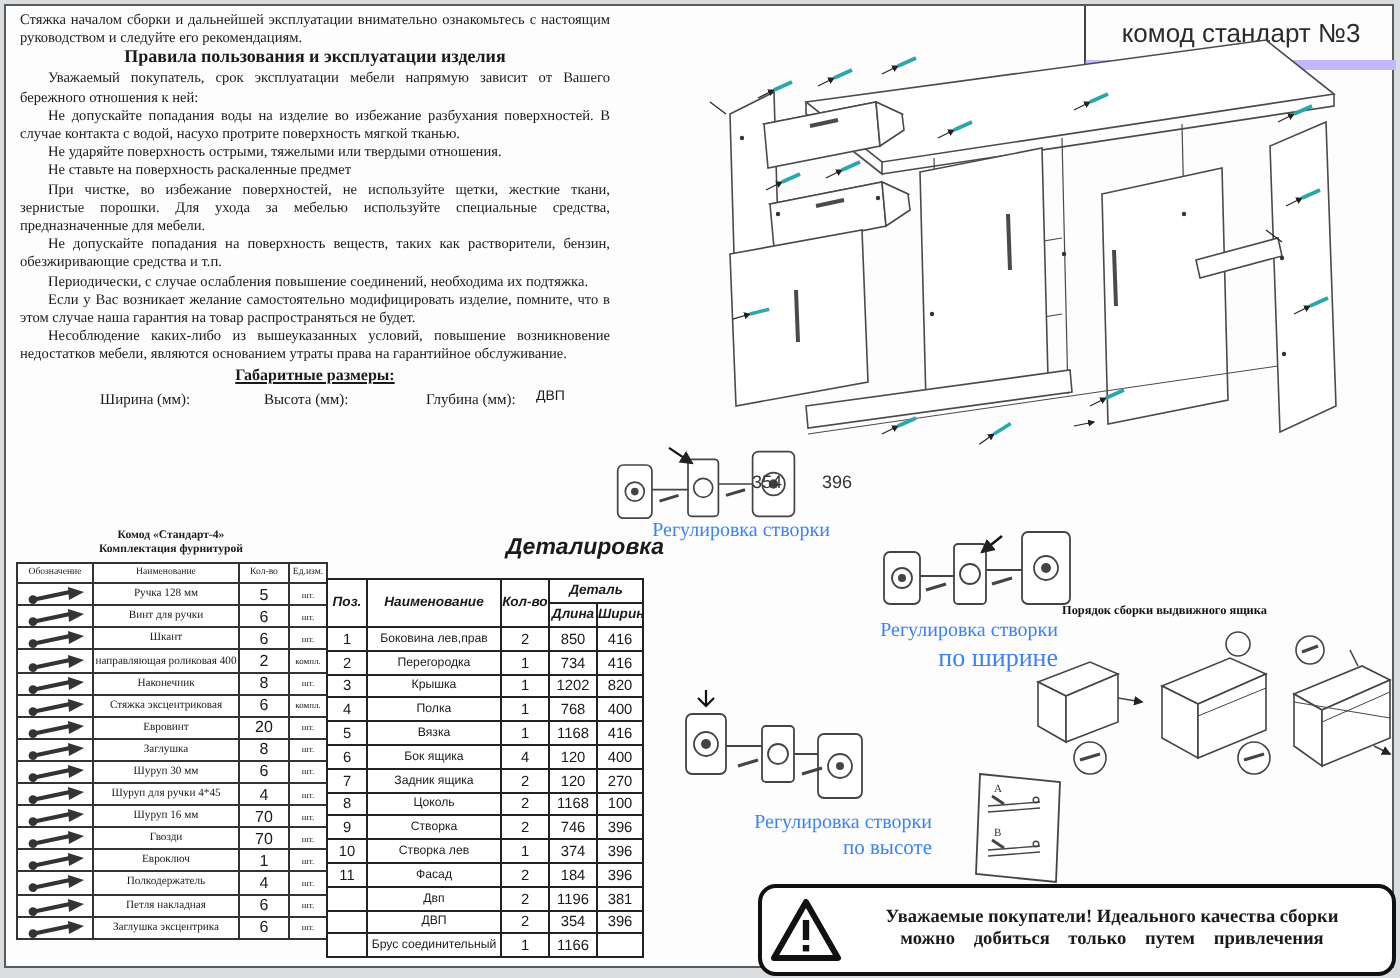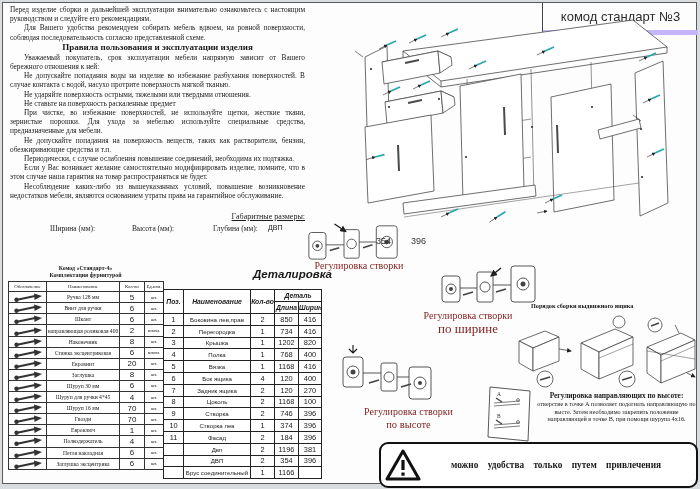--- a/index.html
+++ b/index.html
@@ -6,30 +6,30 @@
   html,body{width:700px;height:489px}
   body{background:#d9dde0;font-family:"Liberation Serif",serif;color:#1a1a1a;position:relative;overflow:hidden}
   .sheet{position:absolute;left:2px;top:2px;width:695px;height:482px;background:#fdfdfd;border:1px solid #5a5a5a}
   
   .textcol{position:absolute;left:7px;top:2px;width:295px}
   .h1{font-size:9px;font-weight:bold;text-align:center;line-height:11px}
   .textcol p{font-size:7.3px;line-height:9.2px;text-align:justify}
   p.ind{text-indent:14px}
   p.bullet{position:relative;text-indent:14px}
   .bullet .dot{position:absolute;left:0;top:0}
-  .h2{font-size:8px;font-weight:normal;text-decoration:underline;text-align:right;margin-top:12px}
+  .h2{font-size:8px;font-weight:bold;text-decoration:underline;text-align:center;margin-top:1px}
   .dims{position:relative;height:14px;font-size:7.5px;margin-top:3px}
   .dims span{position:absolute;white-space:nowrap}
   .d1{left:40px}.d2{left:122px}.d3{left:203px}
   .d4{left:258px;font-family:"Liberation Sans",sans-serif;font-size:7px}
   
   .titlebox{position:absolute;left:539px;top:0;width:156px;height:32px;border-left:1px solid #444;border-bottom:5px solid #c4b5fd;display:flex;align-items:center;justify-content:center;font-family:"Liberation Sans",sans-serif;font-size:13px;color:#2b2b2b}
   
   .abs{position:absolute}
-  .cap{position:absolute;text-align:center;line-height:13px;color:#7f1d1d;white-space:nowrap}
+  .cap{position:absolute;text-align:right;line-height:13px;color:#3b82f6;white-space:nowrap}
   .cap .l1{font-size:10px;display:block}
   .cap .l2{font-size:10.5px;display:block}
   .cap .big{font-size:13px}
   .dvpnum{position:absolute;font-family:"Liberation Sans",sans-serif;font-size:9px;color:#333}
   .drawcap{position:absolute;font-size:6.2px;font-weight:bold;white-space:nowrap;color:#111}
   
   .fittings{position:absolute;left:5px;top:262px;width:155px}
   .fit-title{font-size:5.8px;font-weight:bold;text-align:center;line-height:6.6px;margin-bottom:3px}
   table.fit{border-collapse:collapse;width:155px;table-layout:fixed;background:#fff}
   .fit th,.fit td{border:0.7px solid #333;overflow:hidden;white-space:nowrap;text-align:center;padding:0}
@@ -57,22 +57,21 @@
   .w1{font-size:9.3px;font-weight:bold;line-height:11px;display:block}
   .w2{font-size:9.3px;font-weight:bold;line-height:11px;display:block;word-spacing:7px}
   .w3{font-size:13px;font-family:"Liberation Sans",sans-serif;line-height:14px;display:block}
 </style>
 </head>
 <body>
 
 <div class="sheet">
 
   <div class="textcol">
-    <p>Перед изделие сборки и дальнейшей эксплуатации внимательно ознакомьтесь с настоящим руководством и следуйте его рекомендациям.</p>
-    <p class="ind">Для Вашего удобства рекомендуем собирать мебель вдвоем, на ровной поверхности, соблюдая последовательность согласно представленной схеме.</p>
+    <p>Стяжка началом сборки и дальнейшей эксплуатации внимательно ознакомьтесь с настоящим руководством и следуйте его рекомендациям.</p>
     <div class="h1">Правила пользования и эксплуатации изделия</div>
     <p class="ind">Уважаемый покупатель, срок эксплуатации мебели напрямую зависит от Вашего бережного отношения к ней:</p>
     <div>
 
         <p class="bullet"><span class="dot">·</span><span>Не допускайте попадания воды на изделие во избежание разбухания поверхностей. В случае контакта с водой, насухо протрите поверхность мягкой тканью.</span></p>
 
         <p class="bullet"><span class="dot">·</span><span>Не ударяйте поверхность острыми, тяжелыми или твердыми отношения.</span></p>
 
         <p class="bullet"><span class="dot">·</span><span>Не ставьте на поверхность раскаленные предмет</span></p>
 
@@ -265,24 +264,20 @@
     <polygon points="6,3 46,7 44,57 4,53" fill="#fff" stroke="#444" stroke-width="0.9"></polygon>
     <g stroke="#444" stroke-width="0.7" fill="none">
       <path d="M10 19 l26 -2 M10 22 l26 -2 M10 41 l26 -2 M10 44 l26 -2"></path>
       <path d="M12 14 l6 4 M12 36 l6 4" stroke-width="1.4"></path>
       <circle cx="34" cy="16" r="1.4"></circle>
         <circle cx="34" cy="38" r="1.4"></circle>
     </g>
     <text x="13" y="12" font-size="5.5" fill="#333">A</text>
     <text x="13" y="34" font-size="5.5" fill="#333">B</text>
   </svg>
-  <div class="railsblock">
-    <div class="rt">Регулировка направляющих по высоте:</div>
-    <div class="rb">отверстие в точке А позволяет подогнать направляющую по высте. Затем необходимо закрепить положение направляющей в точке В, при помощи шурупа 4х16.</div>
-  </div>
 
   <div class="fittings">
     <div class="fit-title">
       <span>Комод «Стандарт-4»</span><br>
       <span>Комплектация фурнитурой</span>
     </div>
     <table class="fit">
       <colgroup>
           <col style="width:38px">
           <col style="width:73px">
@@ -649,17 +644,18 @@
     </table>
   </div>
 
   <div class="warn">
     <svg width="36" height="34" viewBox="0 0 36 34">
       <path d="M18 3 L34 31 L2 31 Z" fill="none" stroke="#111" stroke-width="3" stroke-linejoin="round"></path>
       <rect x="16.4" y="12" width="3.2" height="10" fill="#111"></rect>
       <rect x="16.4" y="24.5" width="3.2" height="3.2" fill="#111"></rect>
     </svg>
     <div class="txt">
-      <span class="w2">можно удобства только путем привлечения</span>
+      <span class="w1">Уважаемые покупатели! Идеального качества сборки</span>
+      <span class="w2">можно добиться только путем привлечения</span>
     </div>
   </div>
 
 </div>
 
 </body></html>

